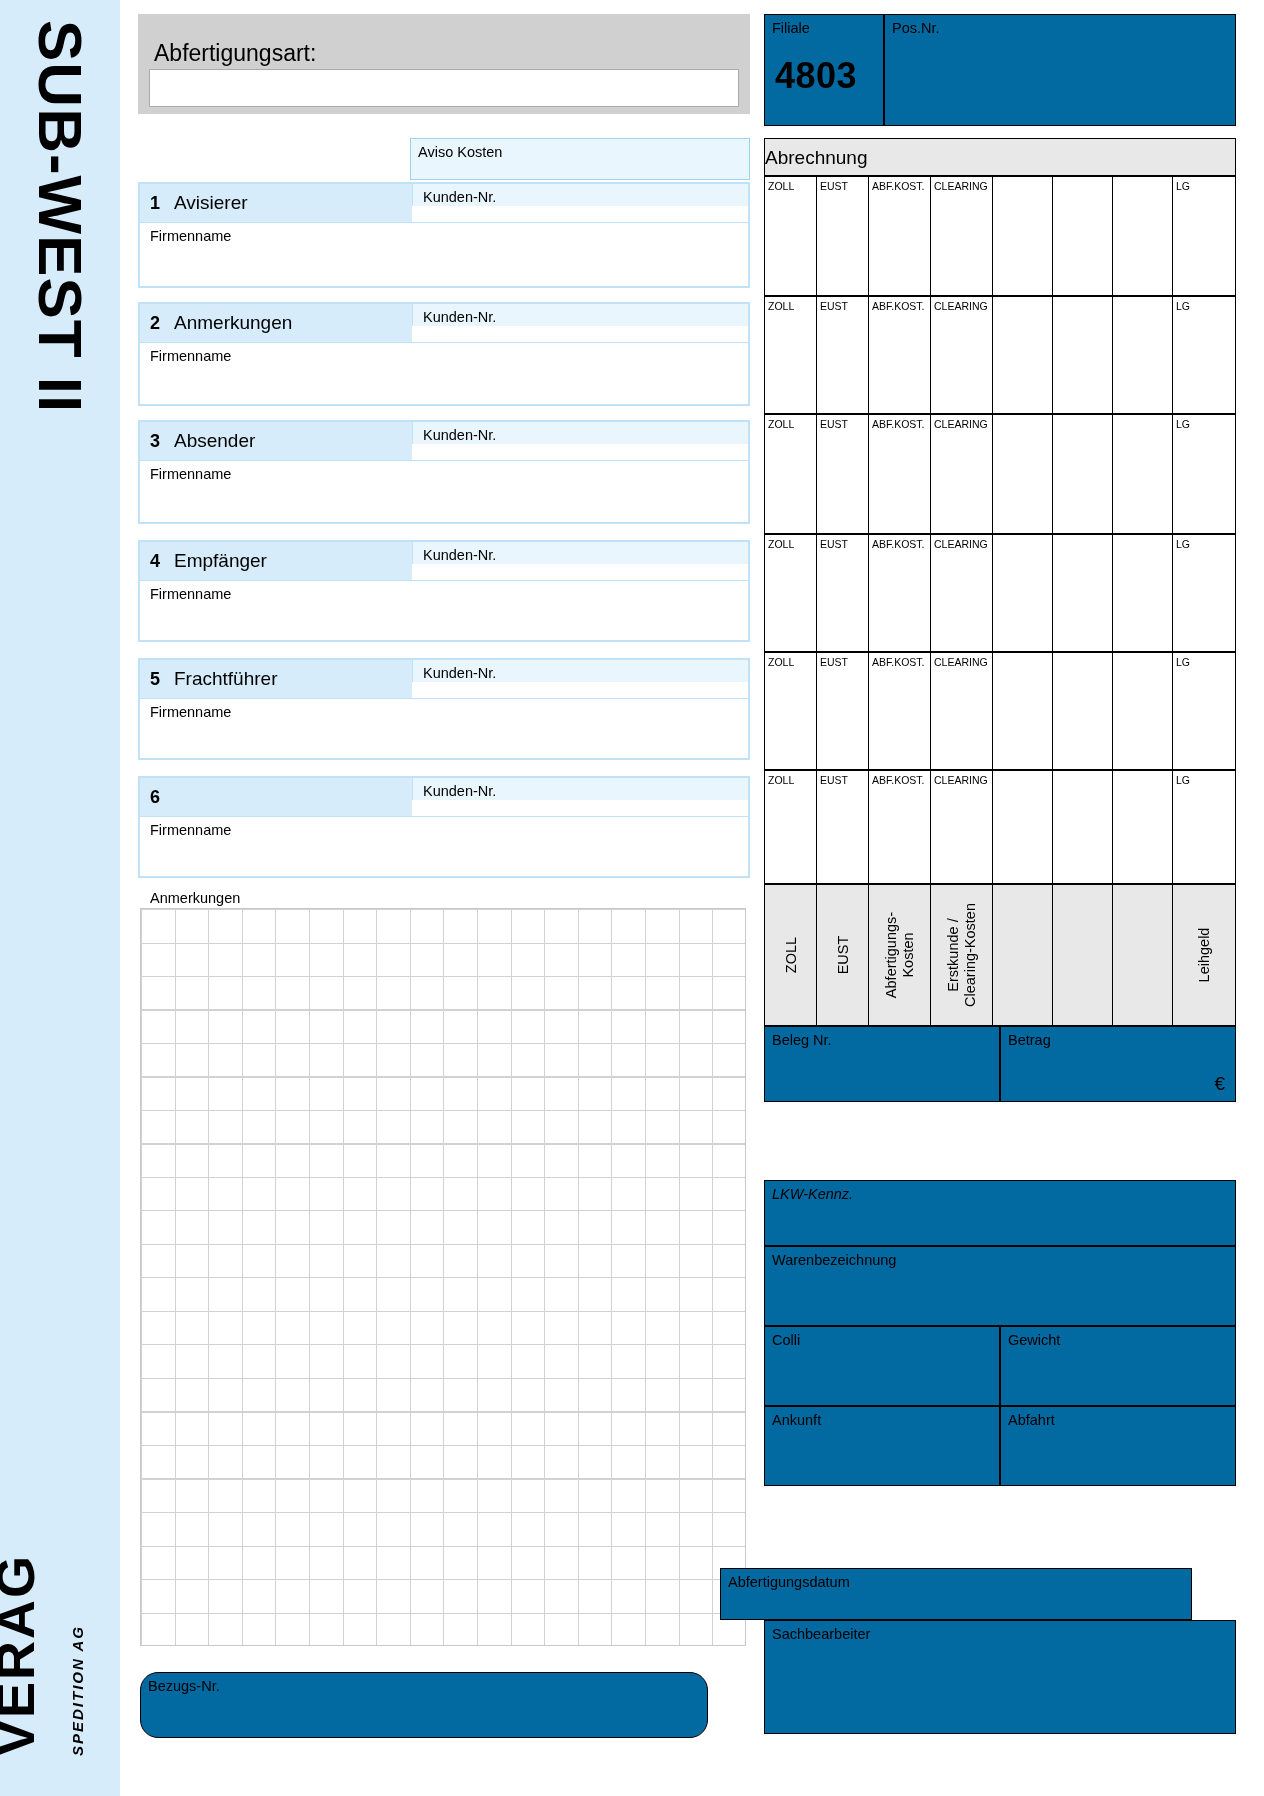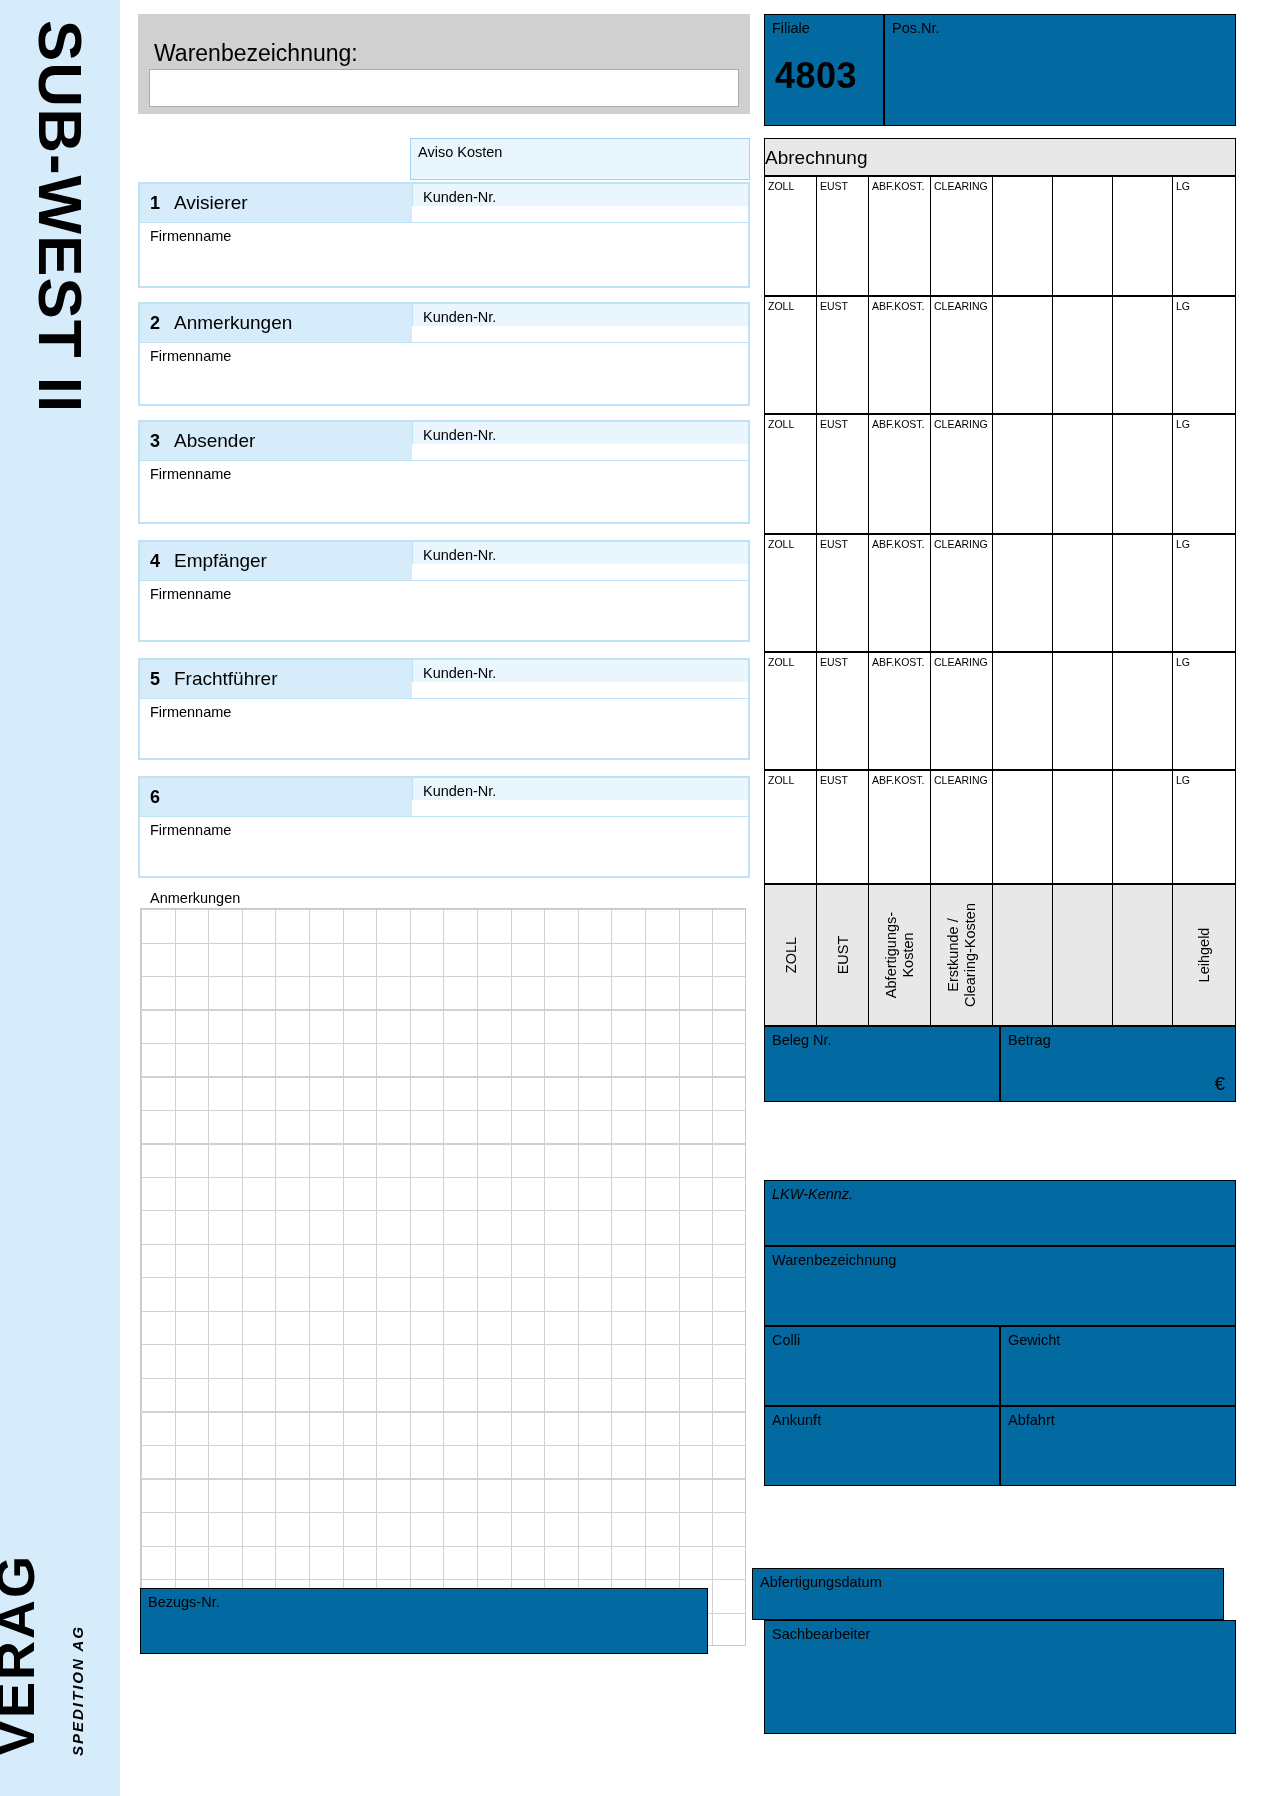--- a/index.html
+++ b/index.html
@@ -265,49 +265,49 @@
     width: 606px; height: 738px;
     border: 1px solid #c8c8c8;
     box-sizing: border-box;
     background-image:
       repeating-linear-gradient(to right, #d2d2d2 0 1px, transparent 1px 33.6px),
       repeating-linear-gradient(to bottom, #d2d2d2 0 1px, transparent 1px 33.5px);
     background-color: #fff;
   }
 
   
-  #bezugsnr-box { left: 140px; top: 1588px; width: 568px; height: 66px; }
+  #bezugsnr-box { left: 140px; top: 1672px; width: 568px; height: 66px; border-radius: 18px; }
 
   
   #lkw-kennz   { left: 764px; top: 1180px; width: 472px; height: 66px; font-style: italic; }
   #warenbez    { left: 764px; top: 1246px; width: 472px; height: 80px; }
   #colli       { left: 764px; top: 1326px; width: 236px; height: 80px; }
   #gewicht     { left: 1000px; top: 1326px; width: 236px; height: 80px; }
   #ankunft     { left: 764px; top: 1406px; width: 236px; height: 80px; }
   #abfahrt     { left: 1000px; top: 1406px; width: 236px; height: 80px; }
 
   
-  #abfdatum    { left: 752px; top: 1568px; width: 472px; height: 52px; }
+  #abfdatum    { left: 720px; top: 1568px; width: 472px; height: 52px; }
   #sachbearb   { left: 764px; top: 1620px; width: 472px; height: 114px; }
 </style>
 </head>
 <body>
 
 <div class="sidebar">
   <div class="brand-top">
     <div class="vert">SUB-WEST II</div>
   </div>
   <div class="brand-bottom">
     <div class="verag">VERAG</div>
     <div class="spedition">SPEDITION AG</div>
   </div>
 </div>
 
 <div id="abfertigungsart-block">
-  <div id="abfertigungsart-label">Warenbezeichnung:</div>
+  <div id="abfertigungsart-label">Abfertigungsart:</div>
   <div id="abfertigungsart-input"></div>
 </div>
 
 <div class="box" id="filiale-box">
   <div class="field-label">Filiale</div>
   <div id="filiale-value">4803</div>
 </div>
 <div class="box" id="posnr-box">
   <div class="field-label">Pos.Nr.</div>
 </div>

